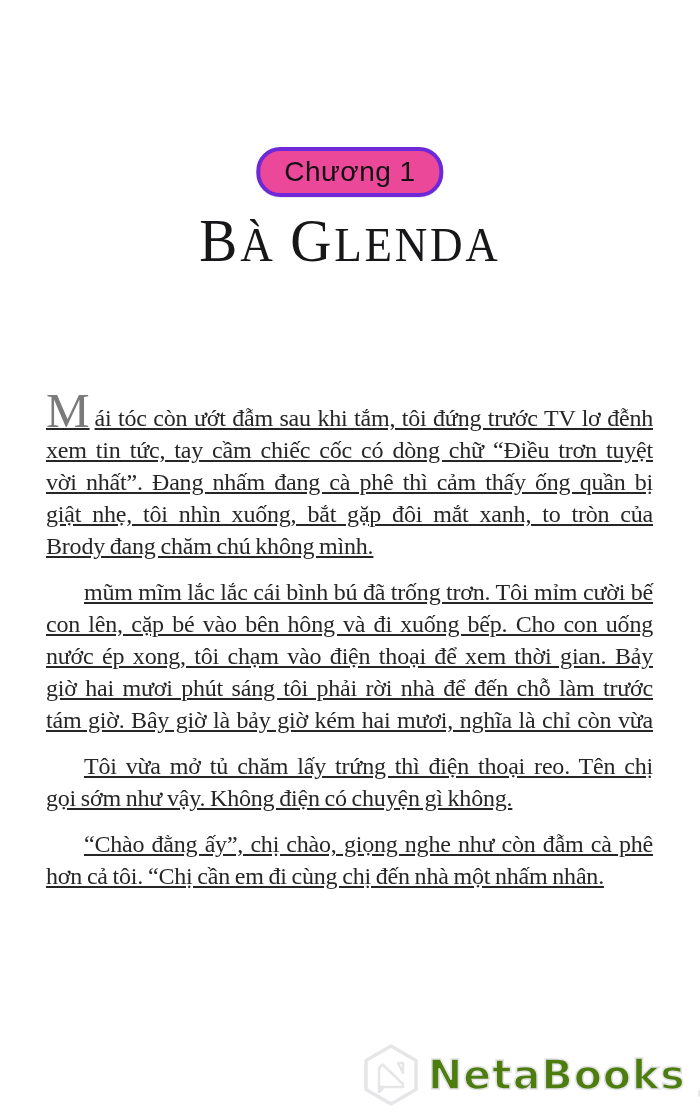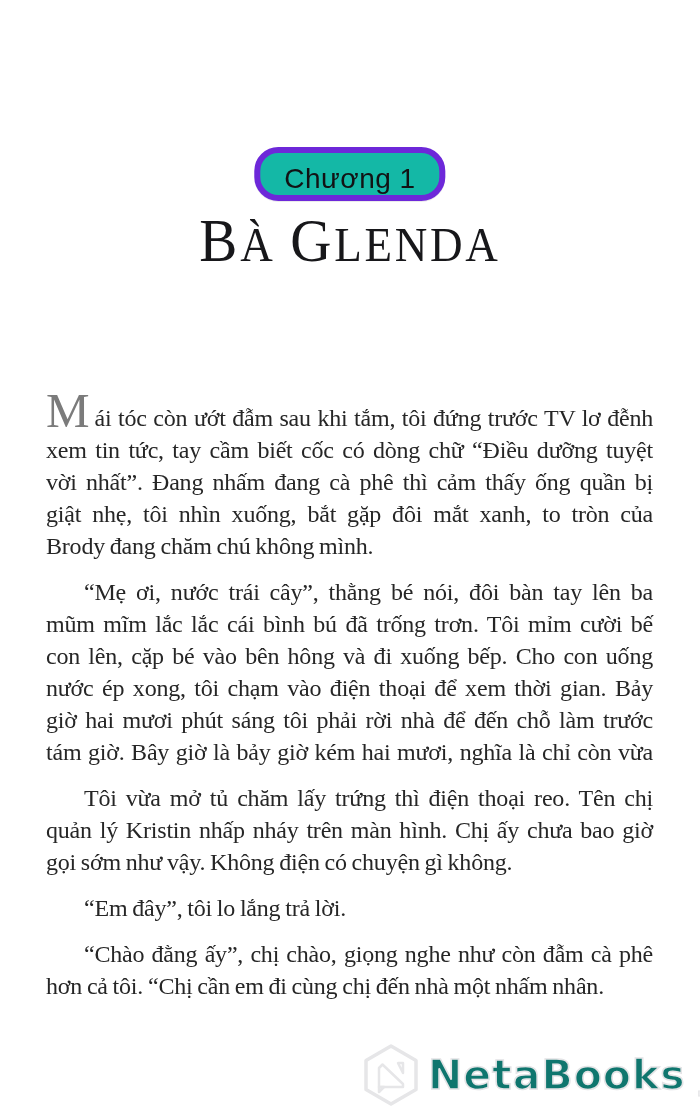--- a/index.html
+++ b/index.html
@@ -5,22 +5,22 @@
   html,body{margin:0;padding:0;}
   body{
     width:700px;height:1120px;position:relative;overflow:hidden;
     background:#ffffff;
     font-family:"Liberation Serif", serif;
   }
   
   .badge{
     position:absolute;top:147px;left:50%;transform:translateX(-50%);
     height:42px;padding:0 24px;border-radius:24px;
-    background:#14b8a6;border:6px solid #6d28d9;
-    display:flex;align-items:flex-end;justify-content:center;
+    background:#ec4899;border:4px solid #6d28d9;
+    display:flex;align-items:center;justify-content:center;
     box-shadow:0 1px 0 rgba(0,0,0,0.08);
   }
   .badge span{
     font-family:"Liberation Sans", sans-serif;
     font-size:28px;color:#121214;letter-spacing:0.5px;font-weight:500;
     white-space:nowrap;
   }
   
   .title{
     position:absolute;top:204px;left:0;right:0;margin:0;
@@ -32,37 +32,37 @@
   .t-rest{font-size:49px;letter-spacing:3px;}
   .t-space{font-size:49px;display:inline-block;width:16px;}
   
   .bodytext{
     position:absolute;left:46px;top:402px;width:607px;
     font-size:24px;line-height:32px;color:#262626;
     letter-spacing:-0.2px;word-spacing:-1px;
   }
   .para{margin:0 0 14px 0;}
   .para:last-child{margin-bottom:0;}
-  .line{text-align:justify;text-align-last:justify;white-space:normal;}
+  .line{text-align:justify;text-align-last:justify;white-space:normal;text-decoration:underline;}
   .line.para-last{text-align-last:left;}
   .para.indent .line:first-child{text-indent:38px;}
   .dropcap{
     font-size:49px;line-height:0;color:#7b7b7b;
     margin-right:5px;vertical-align:-1px;letter-spacing:0;
     font-family:"Liberation Serif", serif;
   }
   
   .watermark{
     position:absolute;left:362px;top:1042px;height:66px;
     display:flex;align-items:center;gap:8px;pointer-events:none;
   }
   .wm-logo{flex:0 0 auto;}
   .wm-text{
     font-family:"DejaVu Sans", sans-serif;font-weight:bold;
-    font-size:41px;color:#0f766e;letter-spacing:1px;
+    font-size:41px;color:#4d7c0f;letter-spacing:1px;
     -webkit-text-stroke:1.6px #e4e4e6;
     text-shadow:0 0 1px #ececee;
     white-space:nowrap;
   }
   .wm-suffix{
     font-family:"DejaVu Sans", sans-serif;font-weight:bold;
     font-size:27px;color:#ededef;letter-spacing:1px;
     -webkit-text-stroke:0.8px #e6e6e8;
     margin-left:2px;align-self:flex-end;padding-bottom:6px;
   }
@@ -74,40 +74,35 @@
 
   <div class="badge">
     <span>Chương 1</span>
   </div>
 
   <h1 class="title" id="title"><span class="t-initial">B</span><span class="t-rest">À</span><span class="t-space"> </span><span class="t-initial">G</span><span class="t-rest">LENDA</span></h1>
 
   <div class="bodytext" id="body">
       <div class="para">
         <div class="line"><span class="dropcap">M</span>ái tóc còn ướt đẫm sau khi tắm, tôi đứng trước TV lơ đễnh</div>
-        <div class="line">xem tin tức, tay cầm biết cốc có dòng chữ “Điều dưỡng tuyệt</div>
+        <div class="line">xem tin tức, tay cầm chiếc cốc có dòng chữ “Điều trơn tuyệt</div>
         <div class="line">vời nhất”. Đang nhấm đang cà phê thì cảm thấy ống quần bị</div>
         <div class="line">giật nhẹ, tôi nhìn xuống, bắt gặp đôi mắt xanh, to tròn của</div>
         <div class="line para-last">Brody đang chăm chú không mình.</div>
       </div>
       <div class="para indent">
-        <div class="line">“Mẹ ơi, nước trái cây”, thằng bé nói, đôi bàn tay lên ba</div>
         <div class="line">mũm mĩm lắc lắc cái bình bú đã trống trơn. Tôi mỉm cười bế</div>
         <div class="line">con lên, cặp bé vào bên hông và đi xuống bếp. Cho con uống</div>
         <div class="line">nước ép xong, tôi chạm vào điện thoại để xem thời gian. Bảy</div>
         <div class="line">giờ hai mươi phút sáng tôi phải rời nhà để đến chỗ làm trước</div>
         <div class="line">tám giờ. Bây giờ là bảy giờ kém hai mươi, nghĩa là chỉ còn vừa</div>
       </div>
       <div class="para indent">
         <div class="line">Tôi vừa mở tủ chăm lấy trứng thì điện thoại reo. Tên chị</div>
-        <div class="line">quản lý Kristin nhấp nháy trên màn hình. Chị ấy chưa bao giờ</div>
         <div class="line para-last">gọi sớm như vậy. Không điện có chuyện gì không.</div>
-      </div>
-      <div class="para indent">
-        <div class="line para-last">“Em đây”, tôi lo lắng trả lời.</div>
       </div>
       <div class="para indent">
         <div class="line">“Chào đằng ấy”, chị chào, giọng nghe như còn đẫm cà phê</div>
         <div class="line para-last">hơn cả tôi. “Chị cần em đi cùng chị đến nhà một nhấm nhân.</div>
       </div>
     </div>
 
   <div class="watermark">
     <svg class="wm-logo" width="58" height="64" viewBox="0 0 58 64" fill="none" xmlns="http://www.w3.org/2000/svg">
       <path d="M29 3 L54 17.5 L54 46.5 L29 61 L4 46.5 L4 17.5 Z" stroke="#e6e6e8" stroke-width="3.5" stroke-linejoin="round" fill="none"></path>

